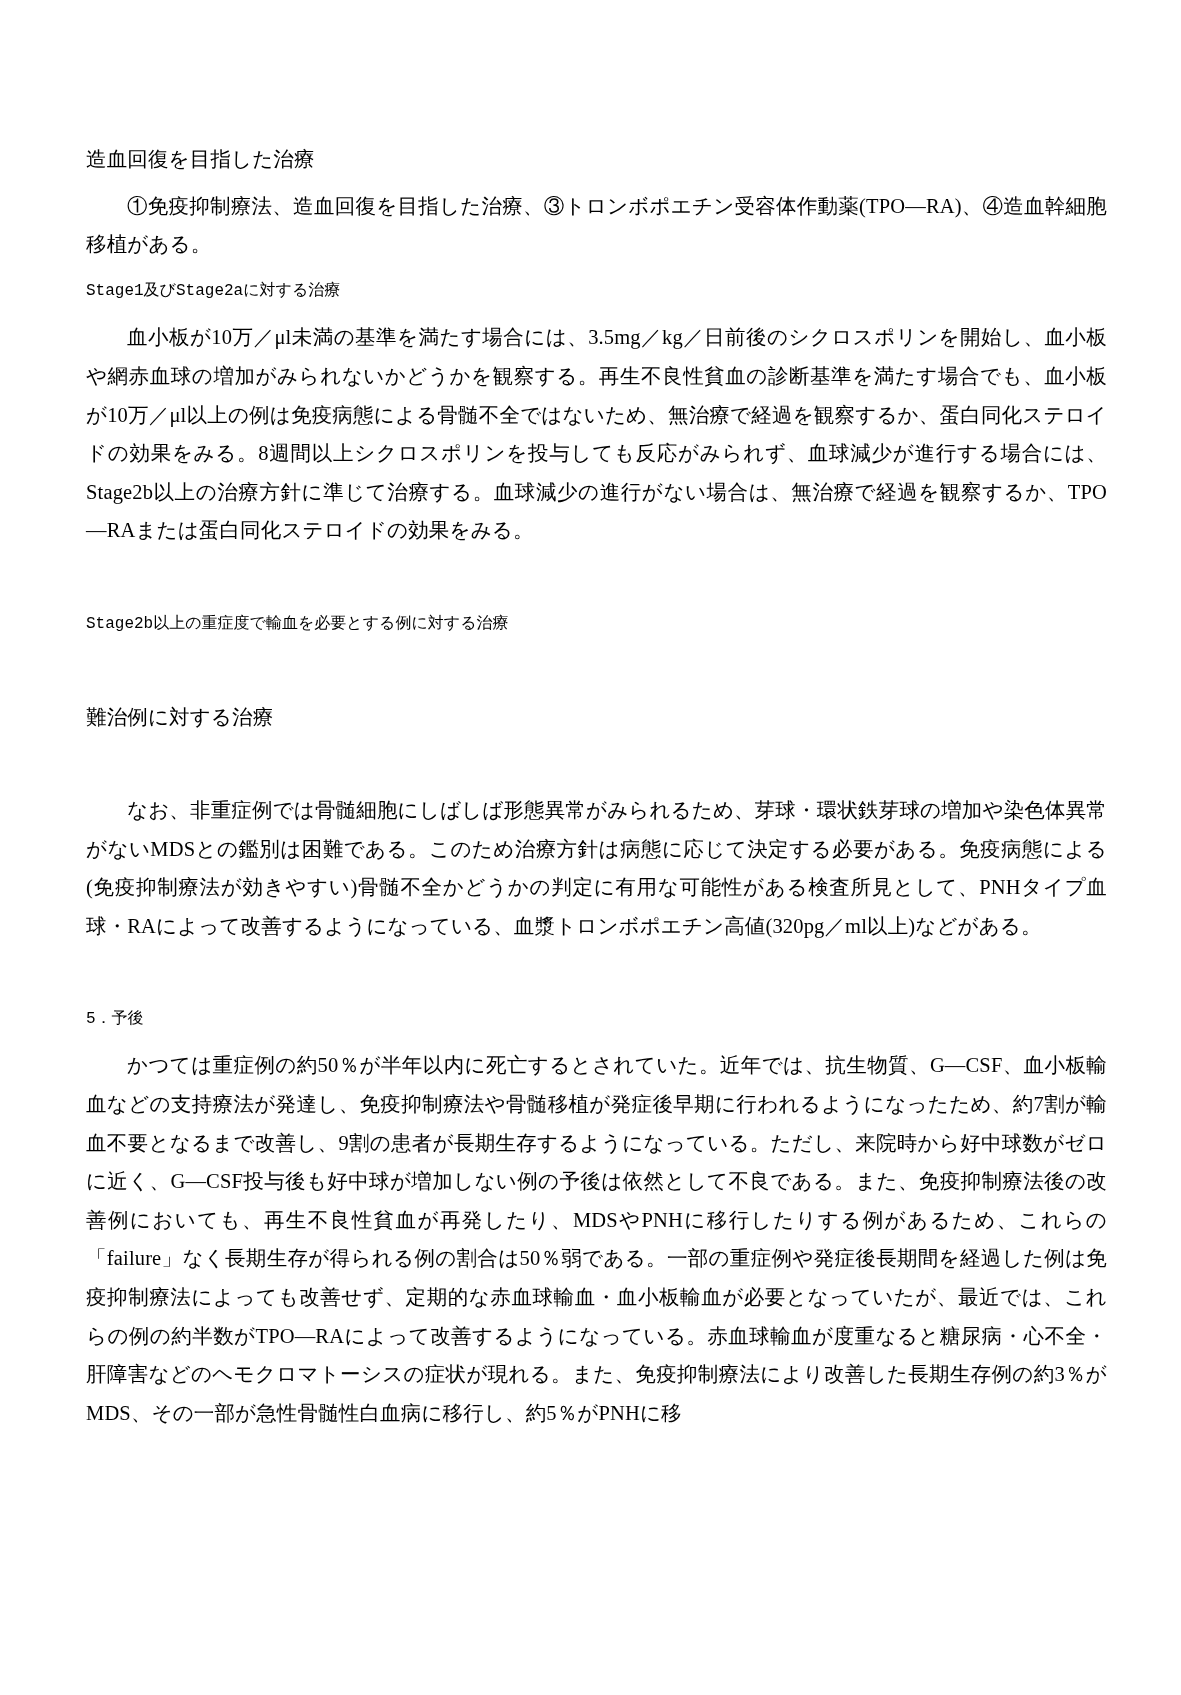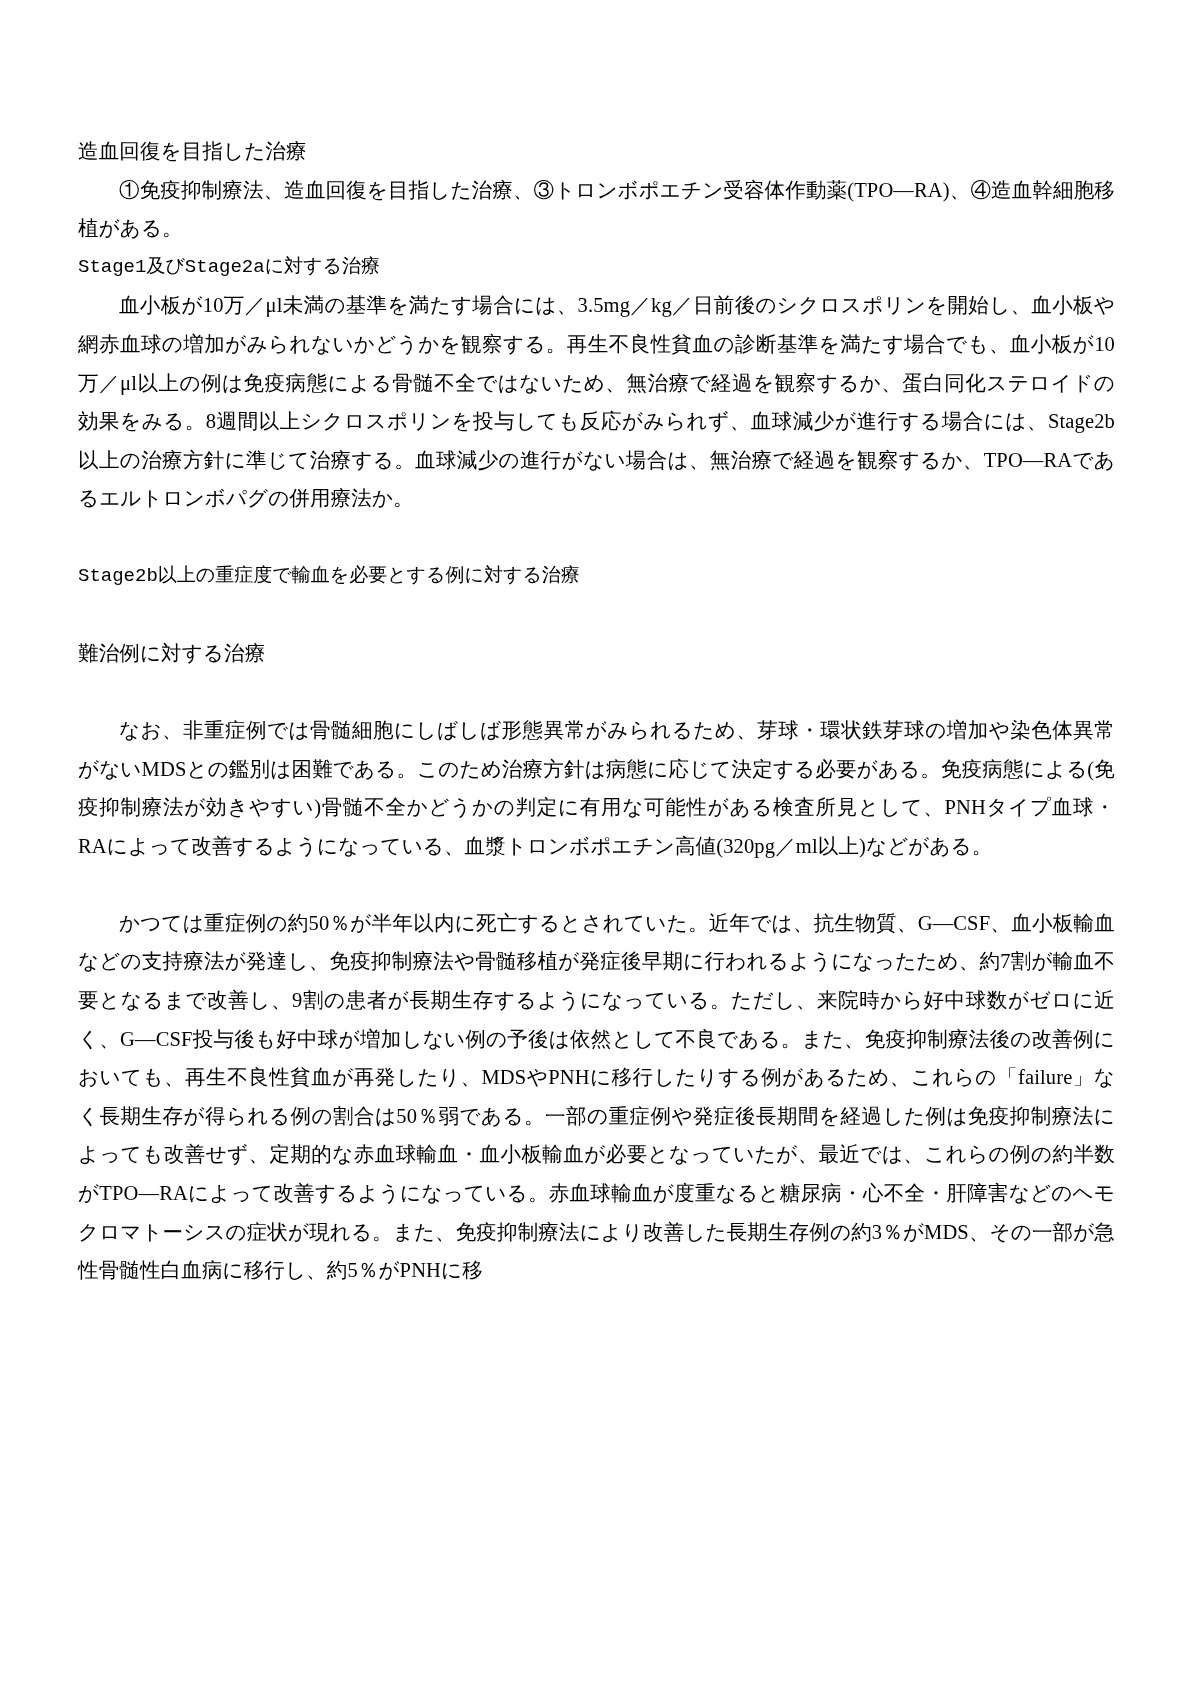--- a/index.html
+++ b/index.html
@@ -25,49 +25,50 @@
     text-justify: inter-character;
     letter-spacing: 0.15px;
   }
   p {
     margin: 0;
     padding: 0;
   }
   .para {
     text-align: justify;
     text-justify: inter-character;
-    margin: 0;
+    margin: 8px;
   }
   .indent {
     text-indent: 2em;
   }
   .heading {
     text-indent: 0;
   }
   .blank {
     height: 38.6px;
     line-height: 38.6px;
   }
   .mono {
     font-family: "Liberation Mono", "DejaVu Sans Mono", monospace;
-    font-size: 19px;
+    font-size: 16px;
     letter-spacing: 0;
   }
 </style>
 </head>
 <body>
 
 <div class="page">
   <div class="doc-body" id="doc-body">
       <p class="para heading">造血回復を目指した治療</p>
       <p class="para indent">①免疫抑制療法、造血回復を目指した治療、③トロンボポエチン受容体作動薬(TPO—RA)、④造血幹細胞移植がある。</p>
       <p class="para heading mono">Stage1及びStage2aに対する治療</p>
-      <p class="para indent">血小板が10万／μl未満の基準を満たす場合には、3.5mg／kg／日前後のシクロスポリンを開始し、血小板や網赤血球の増加がみられないかどうかを観察する。再生不良性貧血の診断基準を満たす場合でも、血小板が10万／μl以上の例は免疫病態による骨髄不全ではないため、無治療で経過を観察するか、蛋白同化ステロイドの効果をみる。8週間以上シクロスポリンを投与しても反応がみられず、血球減少が進行する場合には、Stage2b以上の治療方針に準じて治療する。血球減少の進行がない場合は、無治療で経過を観察するか、TPO—RAであるエルトロンボパグの併用療法か。</p>
+      <p class="para indent">血小板が10万／μl未満の基準を満たす場合には、3.5mg／kg／日前後のシクロスポリンを開始し、血小板や網赤血球の増加がみられないかどうかを観察する。再生不良性貧血の診断基準を満たす場合でも、血小板が10万／μl以上の例は免疫病態による骨髄不全ではないため、無治療で経過を観察するか、蛋白同化ステロイドの効果をみる。8週間以上シクロスポリンを投与しても反応がみられず、血球減少が進行する場合には、Stage2b以上の治療方針に準じて治療する。血球減少の進行がない場合は、無治療で経過を観察するか、TPO—RAまたは蛋白同化ステロイドの効果をみる。</p>
       <p class="para blank"></p>
       <p class="para heading mono">Stage2b以上の重症度で輸血を必要とする例に対する治療</p>
       <p class="para blank"></p>
       <p class="para heading">難治例に対する治療</p>
       <p class="para blank"></p>
       <p class="para indent">なお、非重症例では骨髄細胞にしばしば形態異常がみられるため、芽球・環状鉄芽球の増加や染色体異常がないMDSとの鑑別は困難である。このため治療方針は病態に応じて決定する必要がある。免疫病態による(免疫抑制療法が効きやすい)骨髄不全かどうかの判定に有用な可能性がある検査所見として、PNHタイプ血球・RAによって改善するようになっている、血漿トロンボポエチン高値(320pg／ml以上)などがある。</p>
       <p class="para blank"></p>
+      <p class="para heading mono">5．予後</p>
       <p class="para indent">かつては重症例の約50％が半年以内に死亡するとされていた。近年では、抗生物質、G—CSF、血小板輸血などの支持療法が発達し、免疫抑制療法や骨髄移植が発症後早期に行われるようになったため、約7割が輸血不要となるまで改善し、9割の患者が長期生存するようになっている。ただし、来院時から好中球数がゼロに近く、G—CSF投与後も好中球が増加しない例の予後は依然として不良である。また、免疫抑制療法後の改善例においても、再生不良性貧血が再発したり、MDSやPNHに移行したりする例があるため、これらの「failure」なく長期生存が得られる例の割合は50％弱である。一部の重症例や発症後長期間を経過した例は免疫抑制療法によっても改善せず、定期的な赤血球輸血・血小板輸血が必要となっていたが、最近では、これらの例の約半数がTPO—RAによって改善するようになっている。赤血球輸血が度重なると糖尿病・心不全・肝障害などのヘモクロマトーシスの症状が現れる。また、免疫抑制療法により改善した長期生存例の約3％がMDS、その一部が急性骨髄性白血病に移行し、約5％がPNHに移</p>
     </div>
 </div>
 
 </body></html>

